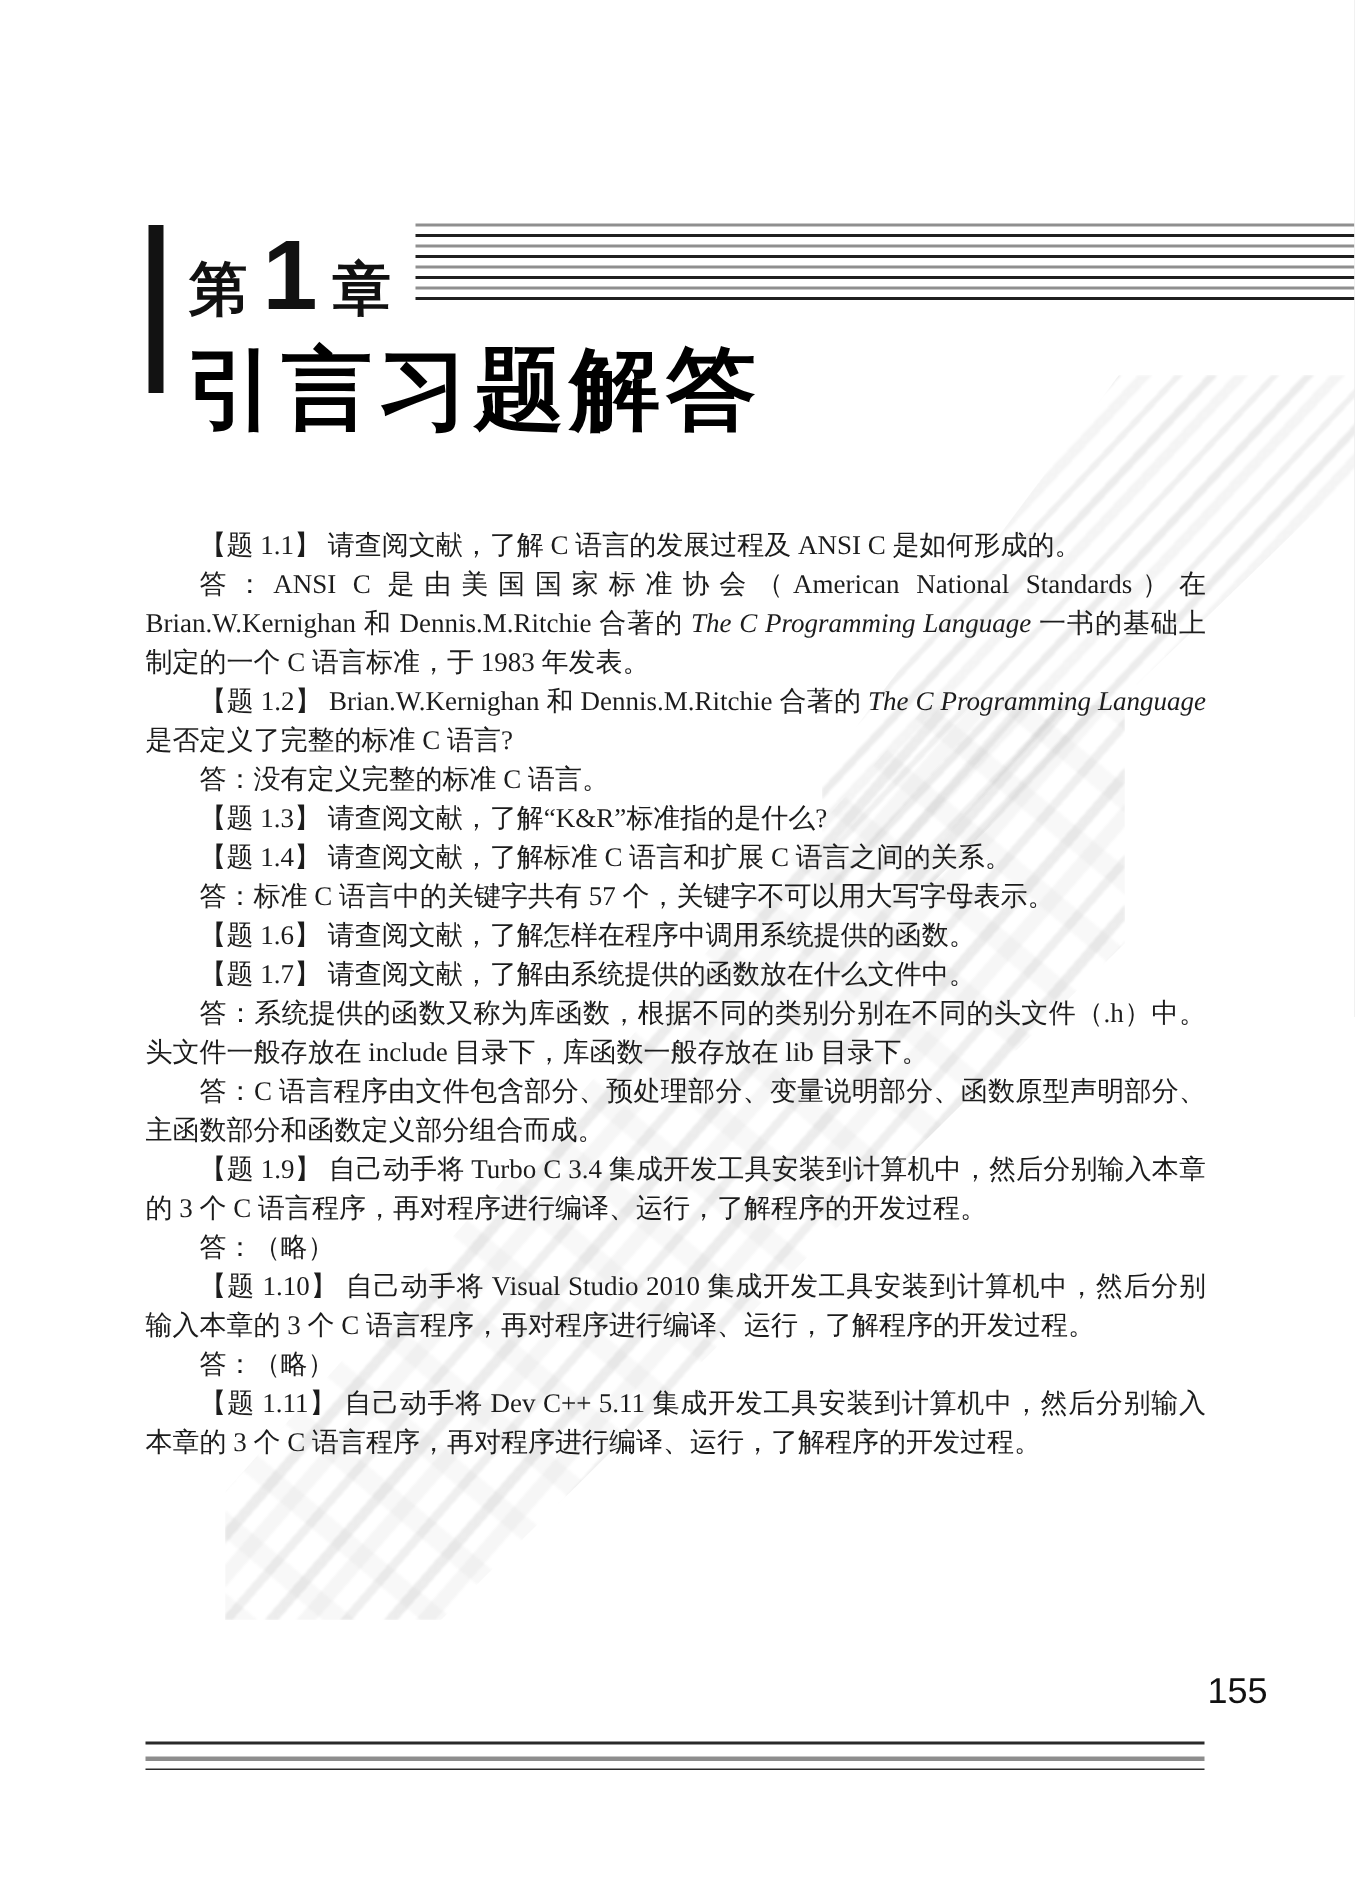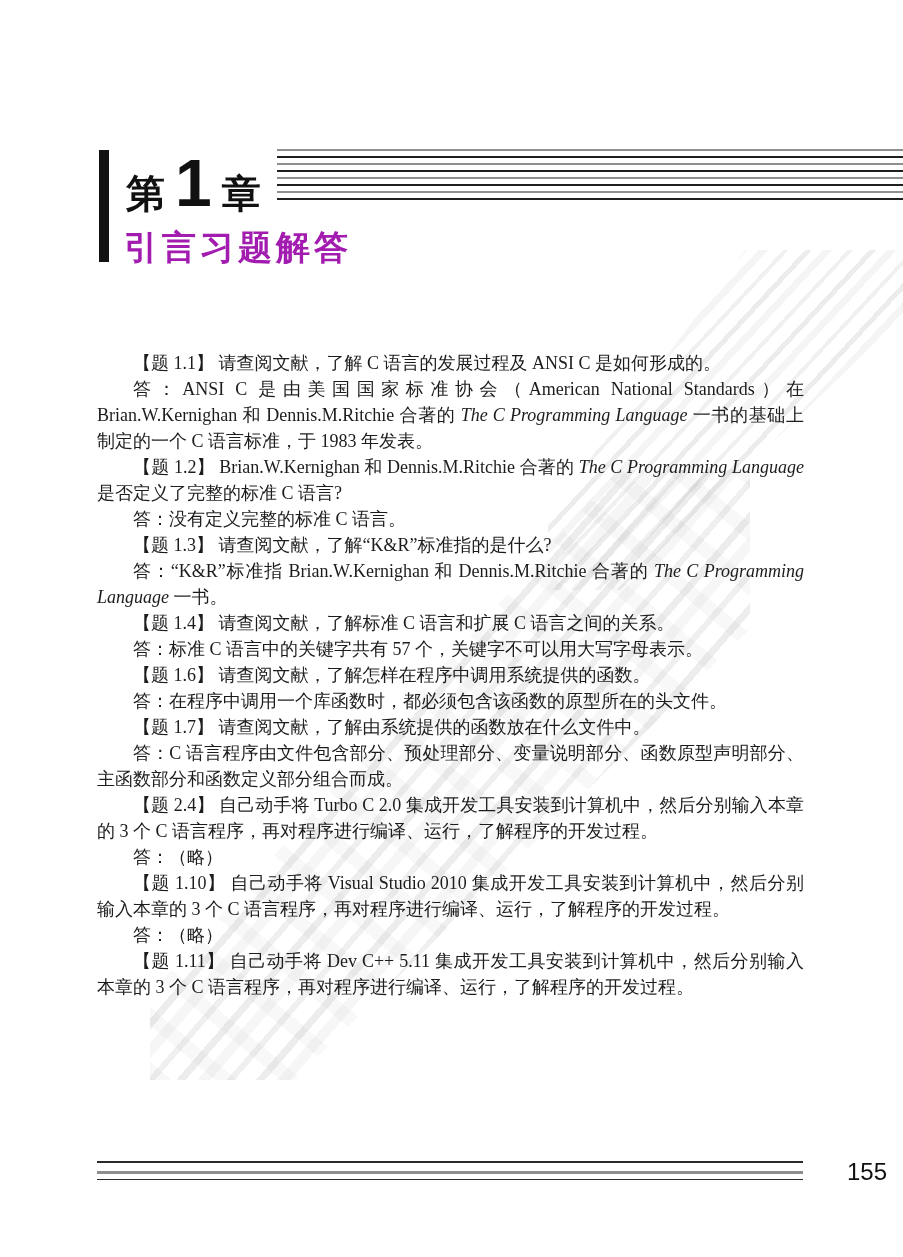--- a/index.html
+++ b/index.html
@@ -48,42 +48,42 @@
   }
   .chap-cn{font-size:39px;padding-bottom:3px;}
   .chap-num{font-size:66px;}
   .rules{position:absolute;left:277px;top:149px;right:0;}
   .rules .rl{height:2px;margin-bottom:5px;}
   .rl-g{background:#8f8f8f;}
   .rl-k{background:#1f1f1f;}
   .chap-title{
     position:absolute;left:124px;top:230px;
     font-family:"Liberation Sans","DejaVu Sans",sans-serif;
-    font-weight:700;font-size:34px;letter-spacing:4px;color:#a21caf;
+    font-weight:700;font-size:60px;letter-spacing:4px;color:#000000;
     line-height:1;
   }
 
   
   .body-text{
     position:absolute;left:97px;top:350px;width:707px;
     font-size:18px;line-height:26px;text-align:justify;
     color:#1c1c1c;
   }
   .body-text p{margin:0;text-indent:2em;}
   .bk{font-style:italic;}
 
   
   .foot-rules{position:absolute;left:97px;top:1161px;width:706px;}
   .fr1{height:1.5px;background:#2a2a2a;}
   .fr2{height:3px;background:#8d8d8d;margin-top:8px;}
   .fr3{height:1.5px;background:#2a2a2a;margin-top:5px;}
   .page-num{
-    position:absolute;left:805px;top:1160px;
+    position:absolute;left:805px;top:1116px;
     font-family:"Liberation Sans","DejaVu Sans",sans-serif;
-    font-size:24px;color:#111;line-height:1;margin-left:42px;
+    font-size:24px;color:#111;line-height:1;
   }
 </style>
 </head>
 <body>
 
 <div id="page">
 
   <div class="wm wm-a"></div>
   <div class="wm wm-b"></div>
 
@@ -104,28 +104,27 @@
     <div class="rl rl-k"></div>
   </div>
   <div class="chap-title">引言习题解答</div>
 
   <div class="body-text">
       <p><span>【题 1.1】 请查阅文献，了解 C 语言的发展过程及 ANSI C 是如何形成的。</span></p>
       <p><span>答：ANSI C 是由美国国家标准协会（American National Standards）在 Brian.W.Kernighan 和 Dennis.M.Ritchie 合著的 </span><span class="bk">The C Programming Language</span><span> 一书的基础上制定的一个 C 语言标准，于 1983 年发表。</span></p>
       <p><span>【题 1.2】 Brian.W.Kernighan 和 Dennis.M.Ritchie 合著的 </span><span class="bk">The C Programming Language</span><span> 是否定义了完整的标准 C 语言?</span></p>
       <p><span>答：没有定义完整的标准 C 语言。</span></p>
       <p><span>【题 1.3】 请查阅文献，了解“K&amp;R”标准指的是什么?</span></p>
-      <p><span>答：“K&amp;R”标准指 Brian.W.Kernighan 和 Dennis.M.Ritchie 合著的 </span><span class="bk">The C Programming Language</span><span> 一书。</span></p>
       <p><span>【题 1.4】 请查阅文献，了解标准 C 语言和扩展 C 语言之间的关系。</span></p>
       <p><span>答：标准 C 语言中的关键字共有 57 个，关键字不可以用大写字母表示。</span></p>
       <p><span>【题 1.6】 请查阅文献，了解怎样在程序中调用系统提供的函数。</span></p>
-      <p><span>答：在程序中调用一个库函数时，都必须包含该函数的原型所在的头文件。</span></p>
       <p><span>【题 1.7】 请查阅文献，了解由系统提供的函数放在什么文件中。</span></p>
+      <p><span>答：系统提供的函数又称为库函数，根据不同的类别分别在不同的头文件（.h）中。头文件一般存放在 include 目录下，库函数一般存放在 lib 目录下。</span></p>
       <p><span>答：C 语言程序由文件包含部分、预处理部分、变量说明部分、函数原型声明部分、主函数部分和函数定义部分组合而成。</span></p>
-      <p><span>【题 2.4】 自己动手将 Turbo C 2.0 集成开发工具安装到计算机中，然后分别输入本章的 3 个 C 语言程序，再对程序进行编译、运行，了解程序的开发过程。</span></p>
+      <p><span>【题 1.9】 自己动手将 Turbo C 3.4 集成开发工具安装到计算机中，然后分别输入本章的 3 个 C 语言程序，再对程序进行编译、运行，了解程序的开发过程。</span></p>
       <p><span>答：（略）</span></p>
       <p><span>【题 1.10】 自己动手将 Visual Studio 2010 集成开发工具安装到计算机中，然后分别输入本章的 3 个 C 语言程序，再对程序进行编译、运行，了解程序的开发过程。</span></p>
       <p><span>答：（略）</span></p>
       <p><span>【题 1.11】 自己动手将 Dev C++ 5.11 集成开发工具安装到计算机中，然后分别输入本章的 3 个 C 语言程序，再对程序进行编译、运行，了解程序的开发过程。</span></p>
     </div>
 
   <div class="foot-rules">
     <div class="fr1"></div>
     <div class="fr2"></div>
     <div class="fr3"></div>

